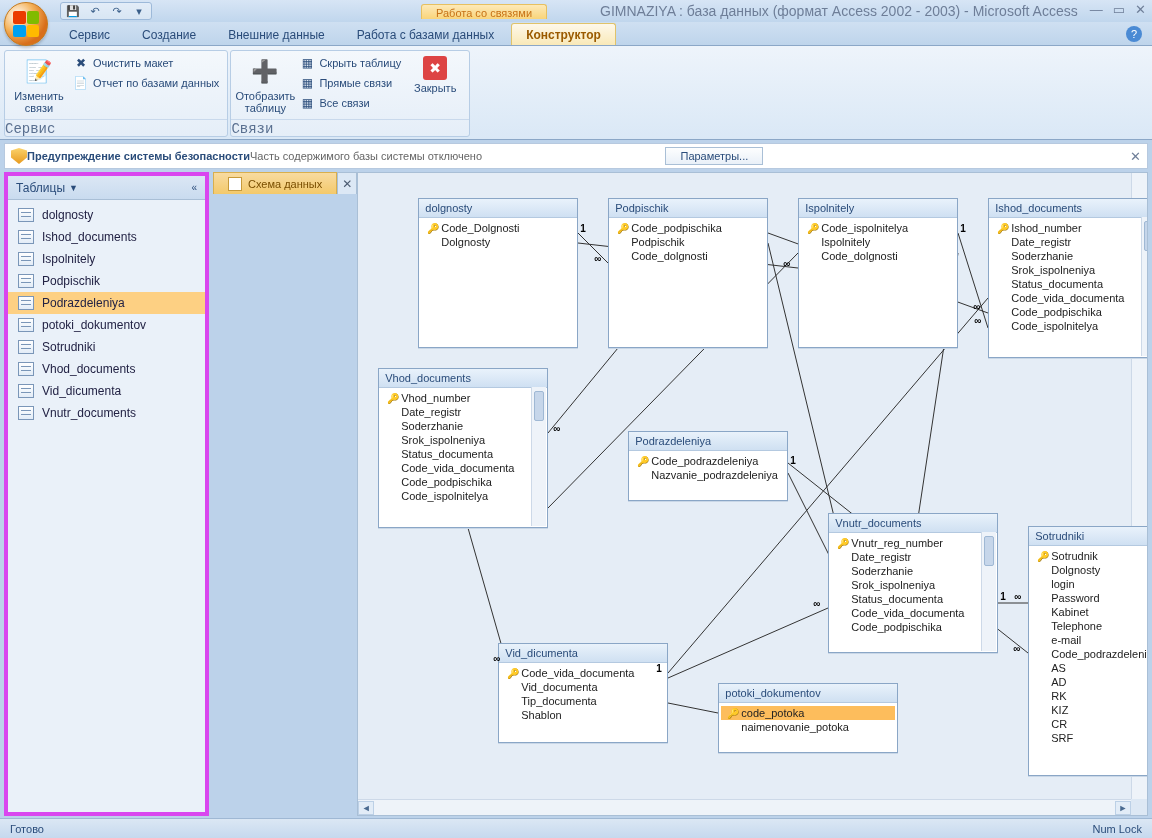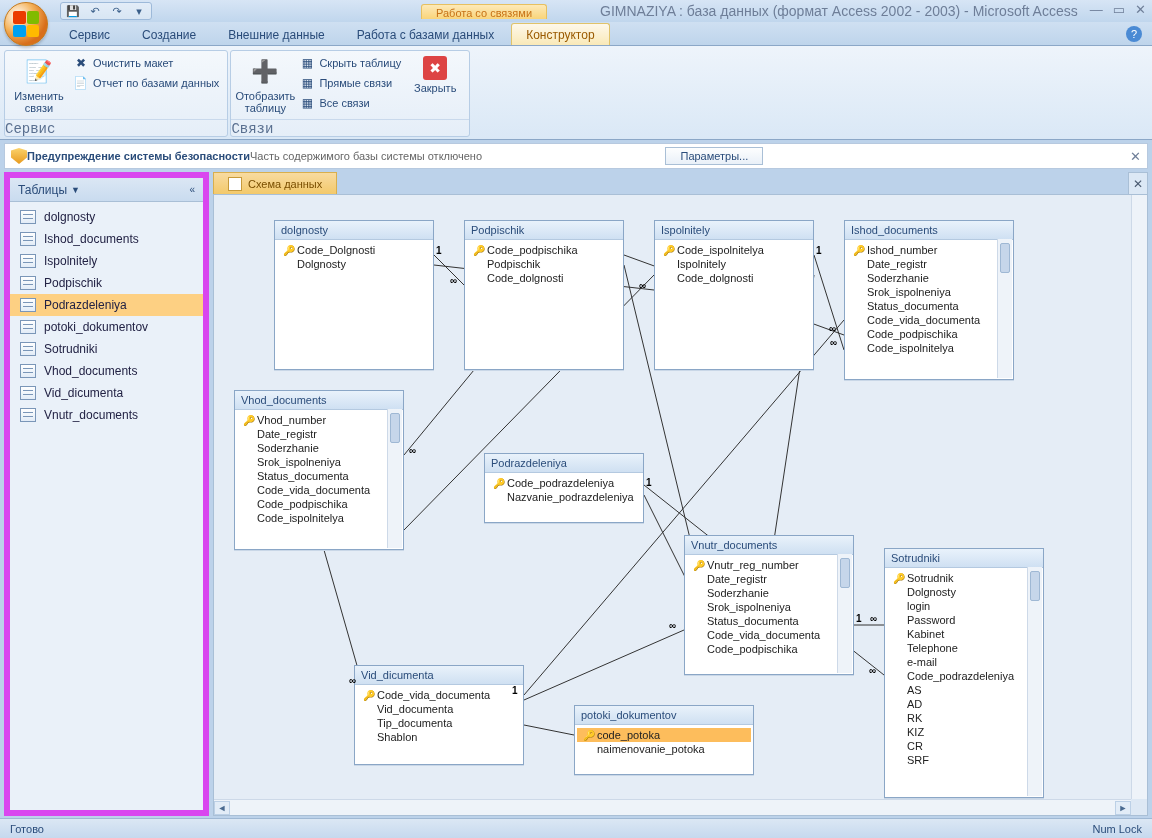--- a/index.html
+++ b/index.html
@@ -15,21 +15,21 @@
 .qat .qbtn { width:16px; height:16px; display:flex; align-items:center; justify-content:center; color:#3b5f8a; font-size:11px; cursor:default;}
 .context-tab-wrap { margin-left: 240px; display:flex; flex-direction:column; align-items:center;}
 .context-label { font-size: 11px; color: #c77216; background: linear-gradient(#fde9b8,#f9d47a); padding: 2px 14px 0; border-radius: 3px 3px 0 0; border:1px solid #e7c060; border-bottom:none;margin-left:29px;}
 .title-text { position:absolute; left: 600px; top: 3px; font-size:14px; color:#6e7e98; }
 .win-controls { position:absolute; right:6px; top:2px; display:flex; gap:10px; color:#6e7e98; font-size:13px;}
 .win-controls span { cursor:default; }
 
 
 .tabs-row { height: 24px; background: linear-gradient(#cfe0f2,#bed4eb); display:flex; align-items:flex-end; padding-left: 54px; gap: 2px; border-bottom:1px solid #8ba7c7;}
 .tab { padding: 4px 14px 3px; font-size:12px; color:#2a4c7a; cursor:default; border:1px solid transparent; border-bottom:none;}
-.tab.active { background: linear-gradient(#fef8ea,#f9e9b8); border:1px solid #e0c36a; border-bottom:none; color:#9a5a00; border-radius:3px 3px 0 0;}
+.tab.active { background: linear-gradient(#fef8ea,#f9e9b8); border:1px solid #e0c36a; border-bottom:none; color:#9a5a00; border-radius:3px 3px 0 0;font-weight:bold;}
 .help-icon { margin-left:auto; margin-right:10px; width:16px;height:16px;border-radius:50%;background:#4a8ad4;color:#fff;display:flex;align-items:center;justify-content:center;font-size:11px;margin-bottom:3px;}
 
 
 .ribbon { height: 94px; background: linear-gradient(#eef4fb,#dae8f6); border-bottom:1px solid #8ba7c7; display:flex; padding: 2px 4px 0;}
 .ribbon-group { border:1px solid #b7cde5; border-radius:3px; margin: 2px 2px 2px 0; background: linear-gradient(#f4f8fc,#e5eef8); display:flex; flex-direction:column; min-width:80px;}
 .rg-body { flex:1; display:flex; align-items:flex-start; padding:3px 6px; gap:4px;}
 .rg-label { text-align:left; font-size:14px; color:#5a7090; padding:1px 0 2px; border-top:1px solid #c9d9ec;font-family:Liberation Mono, monospace;}
 .big-btn { display:flex; flex-direction:column; align-items:center; width:56px; padding:2px; cursor:default;}
 .big-btn .bicon { width:32px;height:32px; display:flex;align-items:center;justify-content:center; font-size:22px;}
 .big-btn .blabel { font-size:11px; color:#2a4c7a; text-align:center; line-height:12px; margin-top:2px;}
@@ -40,33 +40,33 @@
 
 .security-bar { height:26px; background:#fff; border:1px solid #b7c9df; margin:3px 4px; display:flex; align-items:center; padding:0 6px; font-size:11px;}
 .shield { width:16px;height:16px; background: linear-gradient(#fbd36b,#e89a1e); clip-path: polygon(50% 0,100% 15%,100% 60%,50% 100%,0 60%,0 15%); }
 .sec-title{color:#2a4c7a; font-weight:bold;}
 .sec-msg{color:#666;}
 .sec-btn{ margin-left:auto; margin-right:auto; border:1px solid #a9bfd6; background:linear-gradient(#fdfefe,#e9f0f8); padding:2px 14px; font-size:11px; color:#2a4c7a; cursor:default;}
 .sec-close{margin-left:auto; color:#6e7e98; font-size:13px; cursor:default;}
 
 
 .main { flex:1; display:flex; min-height:0; padding:0 4px 2px; gap:4px;}
-.nav-pane { width:205px; background:#eaf1f9; border:6px solid #d946ef; display:flex; flex-direction:column;}
+.nav-pane { width:205px; background:#eaf1f9; border:4px solid #d946ef; display:flex; flex-direction:column;}
 .nav-header{ height:24px; background:linear-gradient(#dbe7f4,#c9dbef); border-bottom:1px solid #a9bfd6; display:flex; align-items:center; padding:0 8px; font-size:12px; color:#2a4c7a;}
 .nav-header .collapse{margin-left:auto; font-size:10px; color:#2a4c7a;}
 .nav-header .dd{margin-left:4px;font-size:9px;}
 .nav-list{ padding:4px 0;}
 .nav-item{ display:flex; align-items:center; gap:8px; padding:4px 10px; font-size:12px; color:#224; cursor:default;}
 .nav-item.selected{ background:#fdd083; }
 .nav-item .ticon{ width:16px;height:14px; border:1px solid #7a96b8; background:linear-gradient(#fff,#e2ecf7); position:relative;}
 .nav-item .ticon::before,.nav-item .ticon::after{content:"";position:absolute;left:2px;right:2px;height:1px;background:#7a96b8;}
 .nav-item .ticon::before{top:3px;} .nav-item .ticon::after{top:7px;}
 
 
-.canvas-wrap { flex:1; display:flex; flex-direction:column; min-width:0;justify-content:center;}
+.canvas-wrap { flex:1; display:flex; flex-direction:row; min-width:0;justify-content:center;}
 .doc-tab { height:22px; display:flex; }
 .doc-tab .dt{ background:linear-gradient(#f8dba0,#f3c96b); border:1px solid #d9af4d; border-bottom:none; padding:3px 14px; font-size:11px; color:#7a4e00; display:flex; align-items:center; gap:6px;}
 .doc-tab .dticon{width:14px;height:14px;border:1px solid #c79a3a;background:#fff;}
 .doc-tab .closex{ margin-left:auto; width:20px; display:flex; align-items:center; justify-content:center; border:1px solid #a9bfd6; border-bottom:none; background:#dce8f5; color:#4a5a70; font-size:12px;}
 .canvas { flex:1; background:#e5edf6; border:1px solid #a9bfd6; position:relative; overflow:hidden;}
 svg.rel-lines{position:absolute;inset:0;width:100%;height:100%;}
 .rel-label{position:absolute;font-size:10px;font-weight:bold;color:#000;background:transparent;}
 
 
 .tbox { position:absolute; background:#fff; border:1px solid #8aa6c6; box-shadow:0 1px 0 #c9d7e7;}

